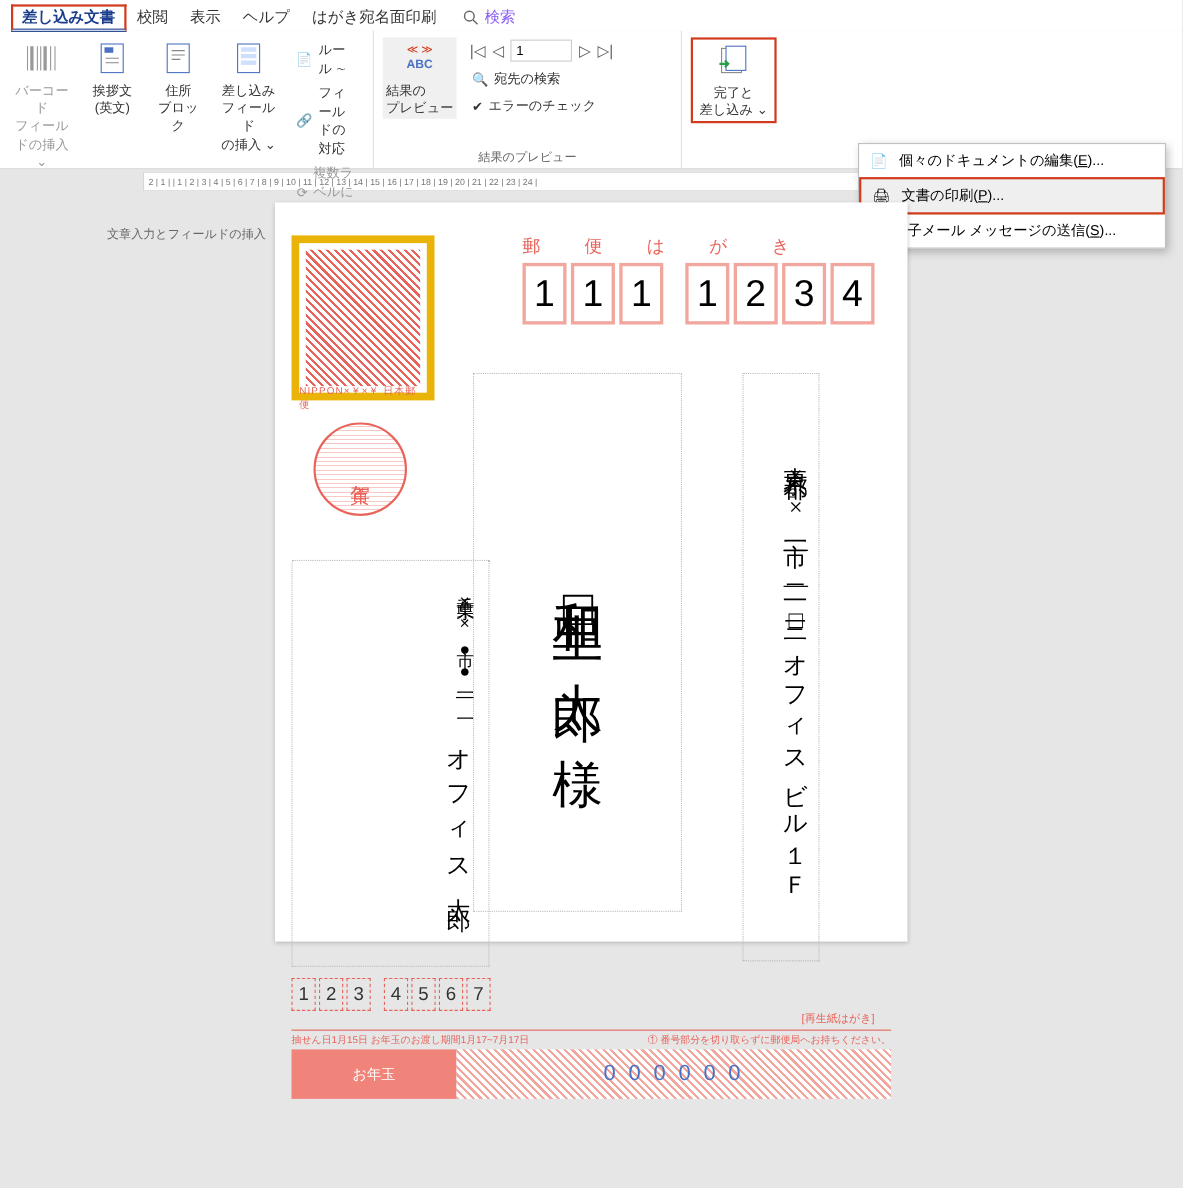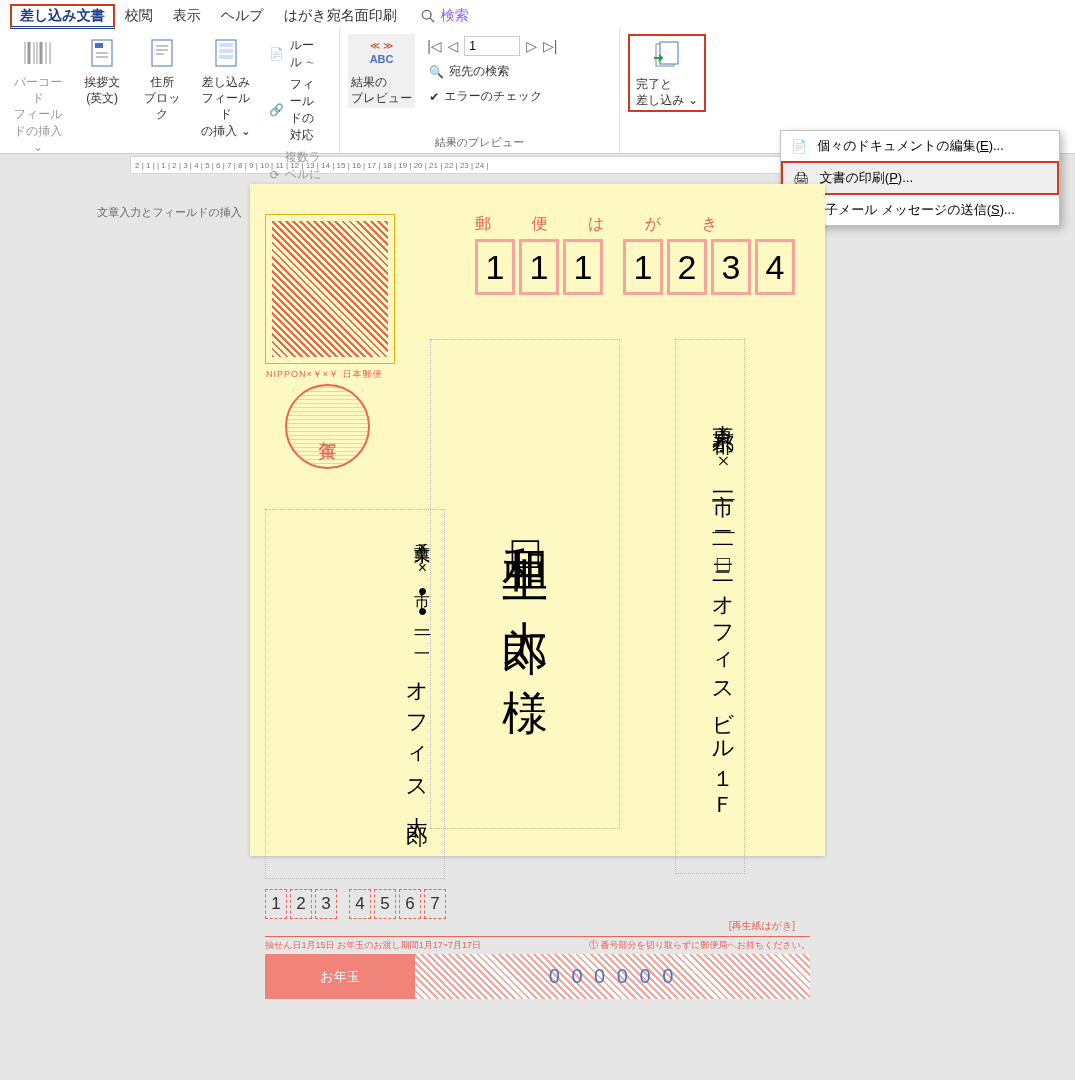--- a/index.html
+++ b/index.html
@@ -20,23 +20,23 @@
   .small-btn.dis{color:#999}
   .rec-box{font-size:12px;padding:1px 4px;width:56px;border:1px solid #ccc;height:20px}
   .nav-row{display:flex;align-items:center;gap:6px;color:#555;font-size:14px}
   .nav-arrow{cursor:pointer;font-size:14px;color:#666}
   .highlight-btn{border:2px solid #d13a1a;padding:2px 6px}
   .dropdown{position:absolute;top:130px;left:780px;background:#fff;border:1px solid #c0c0c0;box-shadow:3px 3px 8px rgba(0,0,0,.25);width:280px}
   .dd-item{display:flex;align-items:center;gap:10px;padding:6px 10px;font-size:13px;cursor:pointer}
   .dd-item.hl{border:2px solid #d13a1a;background:#efefef}
   .dd-item u{text-decoration:underline}
   .ruler{background:#fff;height:18px;margin:2px 130px 0 130px;font-size:8px;color:#777;display:flex;align-items:center;padding:0 4px;border:1px solid #d6d6d6;overflow:hidden;white-space:nowrap;letter-spacing:0}
-  .canvas{background:#fef9c3;width:575px;height:672px;margin:10px auto 0;position:relative;box-shadow:0 1px 4px rgba(0,0,0,.2)}
+  .canvas{background:#ffffff;width:575px;height:672px;margin:10px auto 0;position:relative;box-shadow:0 1px 4px rgba(0,0,0,.2)}
   .yubin-label{position:absolute;top:30px;left:225px;color:#e8635a;font-size:16px;letter-spacing:18px}
-  .stamp{position:absolute;top:30px;left:15px;width:130px;height:150px;border:1px solid #eab308}
+  .stamp{position:absolute;top:30px;left:15px;width:130px;height:150px;border:7px solid #eab308}
   .stamp-inner{position:absolute;inset:6px;background:repeating-linear-gradient(45deg,#e8635a 0 2px,transparent 2px 5px)}
   .stamp-foot{position:absolute;bottom:-18px;left:0;font-size:9px;color:#e8635a;letter-spacing:1px}
   .nenga-circle{position:absolute;top:200px;left:35px;width:85px;height:85px;border:2px solid #e8635a;border-radius:50%;color:#e8635a;display:flex;align-items:center;justify-content:center;writing-mode:vertical-rl;font-size:18px;background:repeating-linear-gradient(0deg,transparent 0 3px,#f8c8c3 3px 4px)}
   .pc-boxes{position:absolute;top:55px;left:225px;display:flex;gap:4px}
   .pc-boxes .sep{width:12px}
   .pc-box{width:40px;height:56px;border:3px solid #f1a69e;display:flex;align-items:center;justify-content:center;font-size:34px;font-family:Arial,sans-serif}
   .addr-box{position:absolute;border:1px dotted #bbb;writing-mode:vertical-rl;text-orientation:upright;padding:10px 6px;font-family:"Yu Mincho","MS Mincho",serif;display:flex;justify-content:center}
   .addr1{top:155px;left:425px;width:70px;height:535px;font-size:22px;letter-spacing:4px}
   .name{top:155px;left:180px;width:190px;height:490px;font-size:46px;letter-spacing:6px;align-items:center}
   .sender-box{position:absolute;top:325px;left:15px;width:180px;height:370px;border:1px dotted #bbb;writing-mode:vertical-rl;text-orientation:upright;font-family:"Yu Mincho","MS Mincho",serif;display:flex;gap:18px;padding:20px 12px;justify-content:flex-start}
@@ -180,21 +180,21 @@
   <div class="group" style="border-right:none">
     <div class="g-items">
       <div class="big-btn highlight-btn">
         <span class="ic">
             <svg width="30" height="30">
               <rect x="4" y="4" width="18" height="22" fill="#fff" stroke="#888"></rect>
               <rect x="8" y="2" width="18" height="22" fill="#fff" stroke="#4a72c4"></rect>
               <path d="M2 18 L10 18 M7 15 L10 18 L7 21" fill="none" stroke="#2a9d4a" stroke-width="2"></path>
             </svg>
           </span>
-        <span style="white-space:pre-line;text-align:left">完了と
+        <span style="white-space:pre-line;text-align:center">完了と
 差し込み ⌄</span>
       </div>
     </div>
     <div class="g-label"></div>
   </div>
 </div>
 
 <div class="dropdown">
   <div class="dd-item">
     <span>📄</span>

